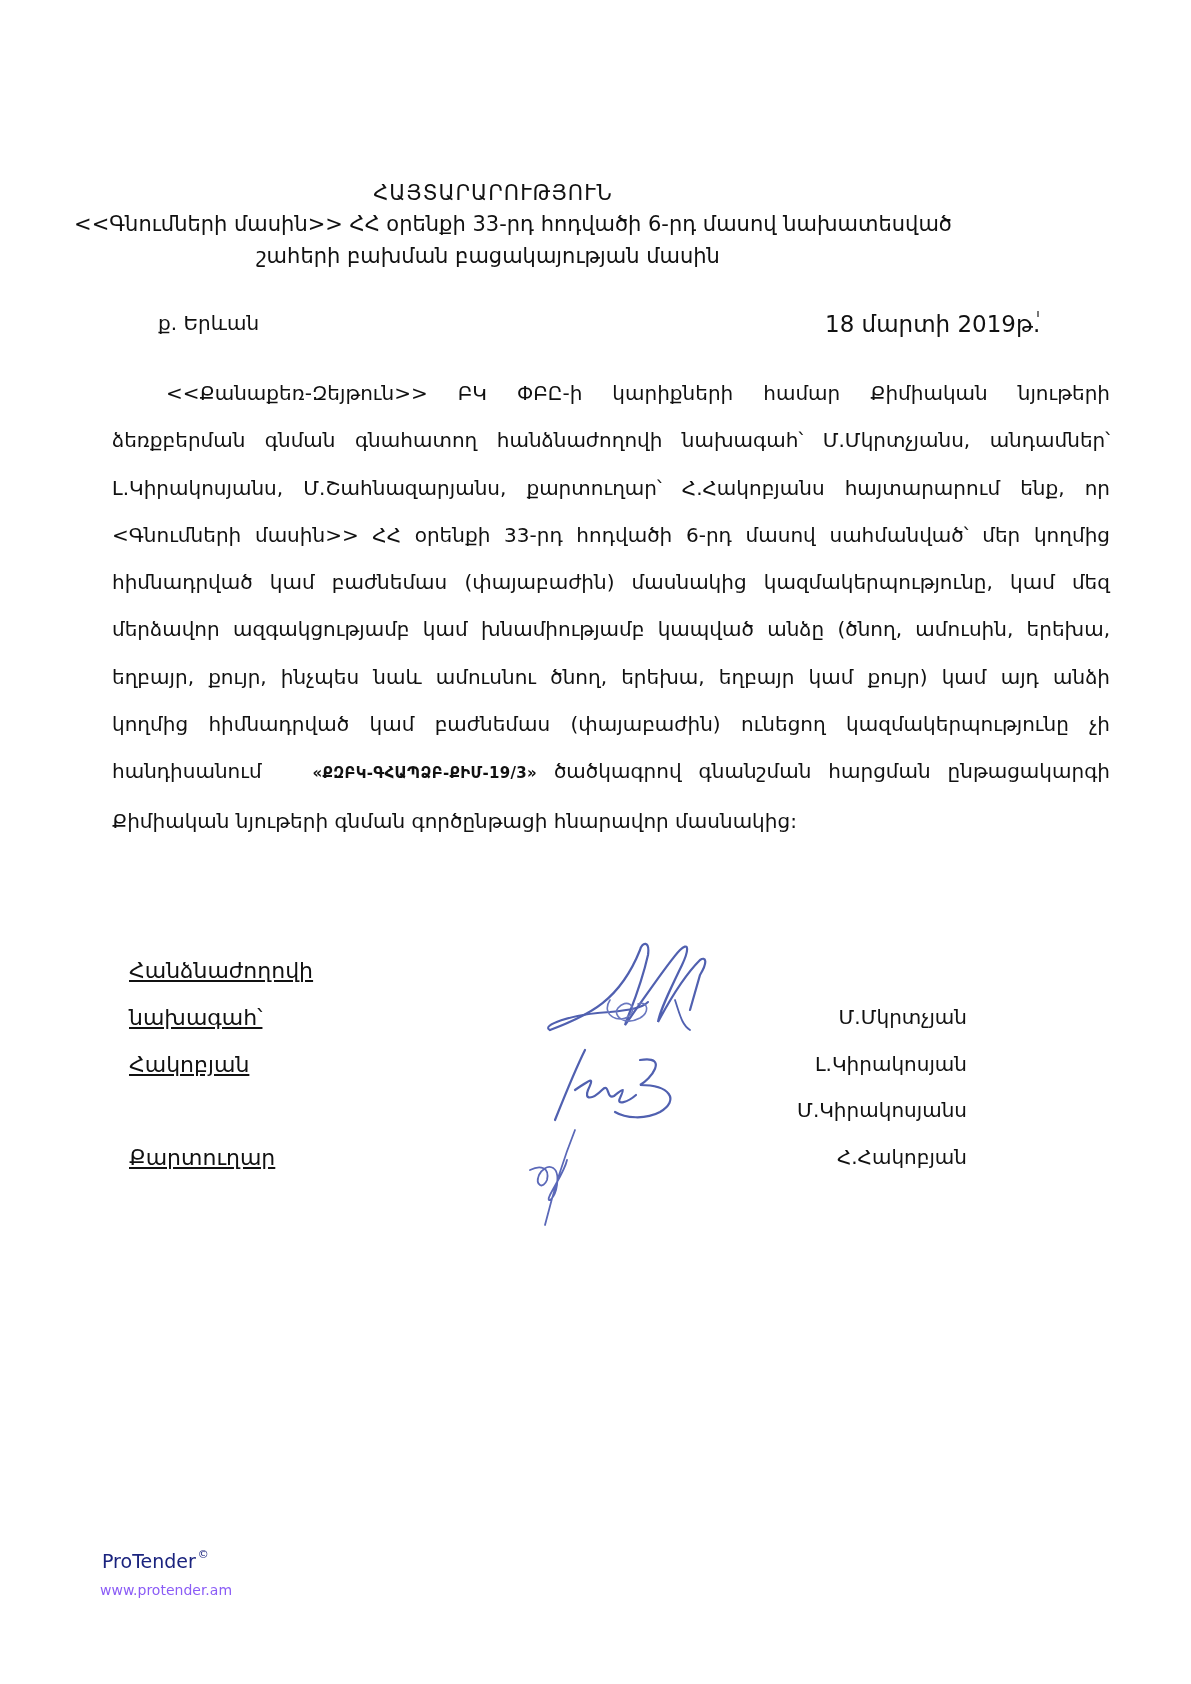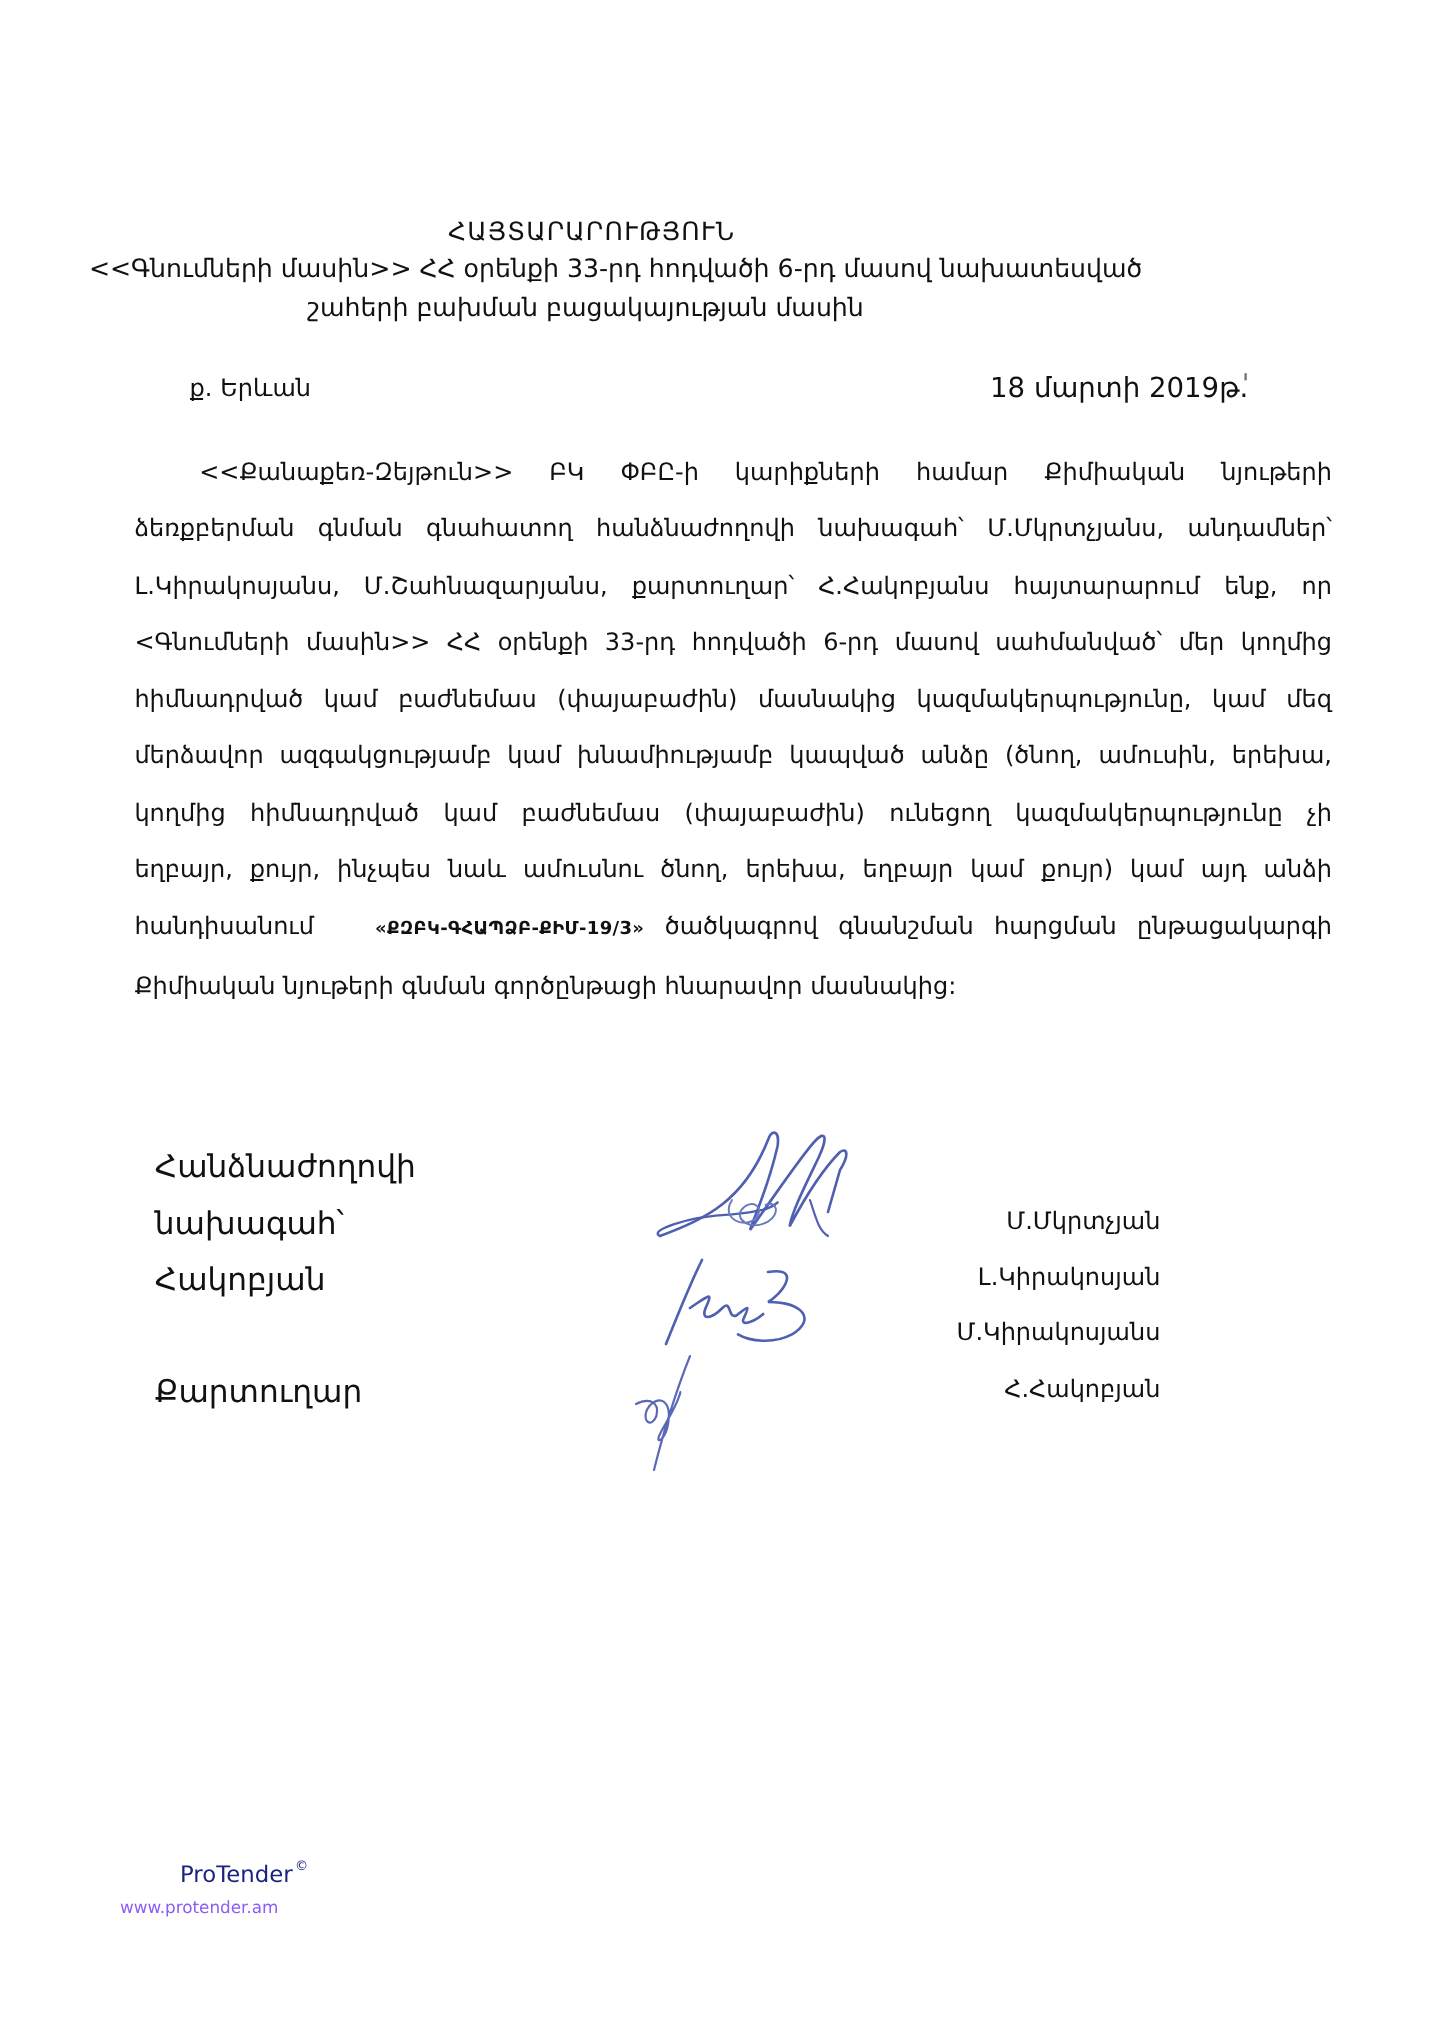--- a/index.html
+++ b/index.html
@@ -80,37 +80,37 @@
       text-align-last: justify;
       white-space: nowrap;
     }
     .body-line.indent { padding-left: 54px; }
     .body-line.last { text-align-last: left; }
     .code { font-size: 15px; font-weight: bold; letter-spacing: 0.3px; }
 
     .sig-left {
       position: absolute;
       left: 129px;
-      font-size: 26px;
+      font-size: 22px;
+      text-decoration: underline;
     }
     .sig-right {
       position: absolute;
       right: 224px;
       font-size: 20px;
     }
     .signature {
       position: absolute;
     }
     .footer-brand {
       position: absolute;
       left: 102px;
       top: 1548px;
       font-size: 19px;
       color: #1a237e;
-      margin-left: 48px;
     }
     .footer-brand sup {
       font-size: 11px;
       vertical-align: 10px;
       margin-left: 2px;
     }
     .footer-url {
       position: absolute;
       left: 100px;
       top: 1582px;
@@ -133,22 +133,22 @@
   <div class="date">18 մարտի 2019թ.</div>
   <div class="date-mark"></div>
 
   <div class="body-text">
     <span class="body-line indent">&lt;&lt;Քանաքեռ-Զեյթուն&gt;&gt; ԲԿ ՓԲԸ-ի կարիքների համար Քիմիական նյութերի</span>
     <span class="body-line">ձեռքբերման գնման գնահատող հանձնաժողովի նախագահ՝ Մ.Մկրտչյանս, անդամներ՝</span>
     <span class="body-line">Լ.Կիրակոսյանս, Մ.Շահնազարյանս, քարտուղար՝ Հ.Հակոբյանս հայտարարում ենք, որ</span>
     <span class="body-line">&lt;Գնումների մասին&gt;&gt; ՀՀ օրենքի 33-րդ հոդվածի 6-րդ մասով սահմանված՝ մեր կողմից</span>
     <span class="body-line">հիմնադրված կամ բաժնեմաս (փայաբաժին) մասնակից կազմակերպությունը, կամ մեզ</span>
     <span class="body-line">մերձավոր ազգակցությամբ կամ խնամիությամբ կապված անձը (ծնող, ամուսին, երեխա,</span>
+    <span class="body-line">եղբայր, քույր, ինչպես նաև ամուսնու ծնող, երեխա, եղբայր կամ քույր) կամ այդ անձի</span>
     <span class="body-line">կողմից հիմնադրված կամ բաժնեմաս (փայաբաժին) ունեցող կազմակերպությունը չի</span>
-    <span class="body-line">եղբայր, քույր, ինչպես նաև ամուսնու ծնող, երեխա, եղբայր կամ քույր) կամ այդ անձի</span>
     <span class="body-line"><span>հանդիսանում</span>&nbsp;&nbsp; <span class="code">«ՔԶԲԿ-ԳՀԱՊՁԲ-ՔԻՄ-19/3»</span> <span>ծածկագրով գնանշման հարցման ընթացակարգի</span></span>
     <span class="body-line last">Քիմիական նյութերի  գնման գործընթացի հնարավոր մասնակից:</span>
   </div>
 
   <div class="sig-left" style="top:958px;">Հանձնաժողովի</div>
   <div class="sig-left" style="top:1005px;">նախագահ՝</div>
   <div class="sig-left" style="top:1052px;">Հակոբյան</div>
   <div class="sig-left" style="top:1145px;">Քարտուղար</div>
 
   <div class="sig-right" style="top:1005px;">Մ.Մկրտչյան</div>

